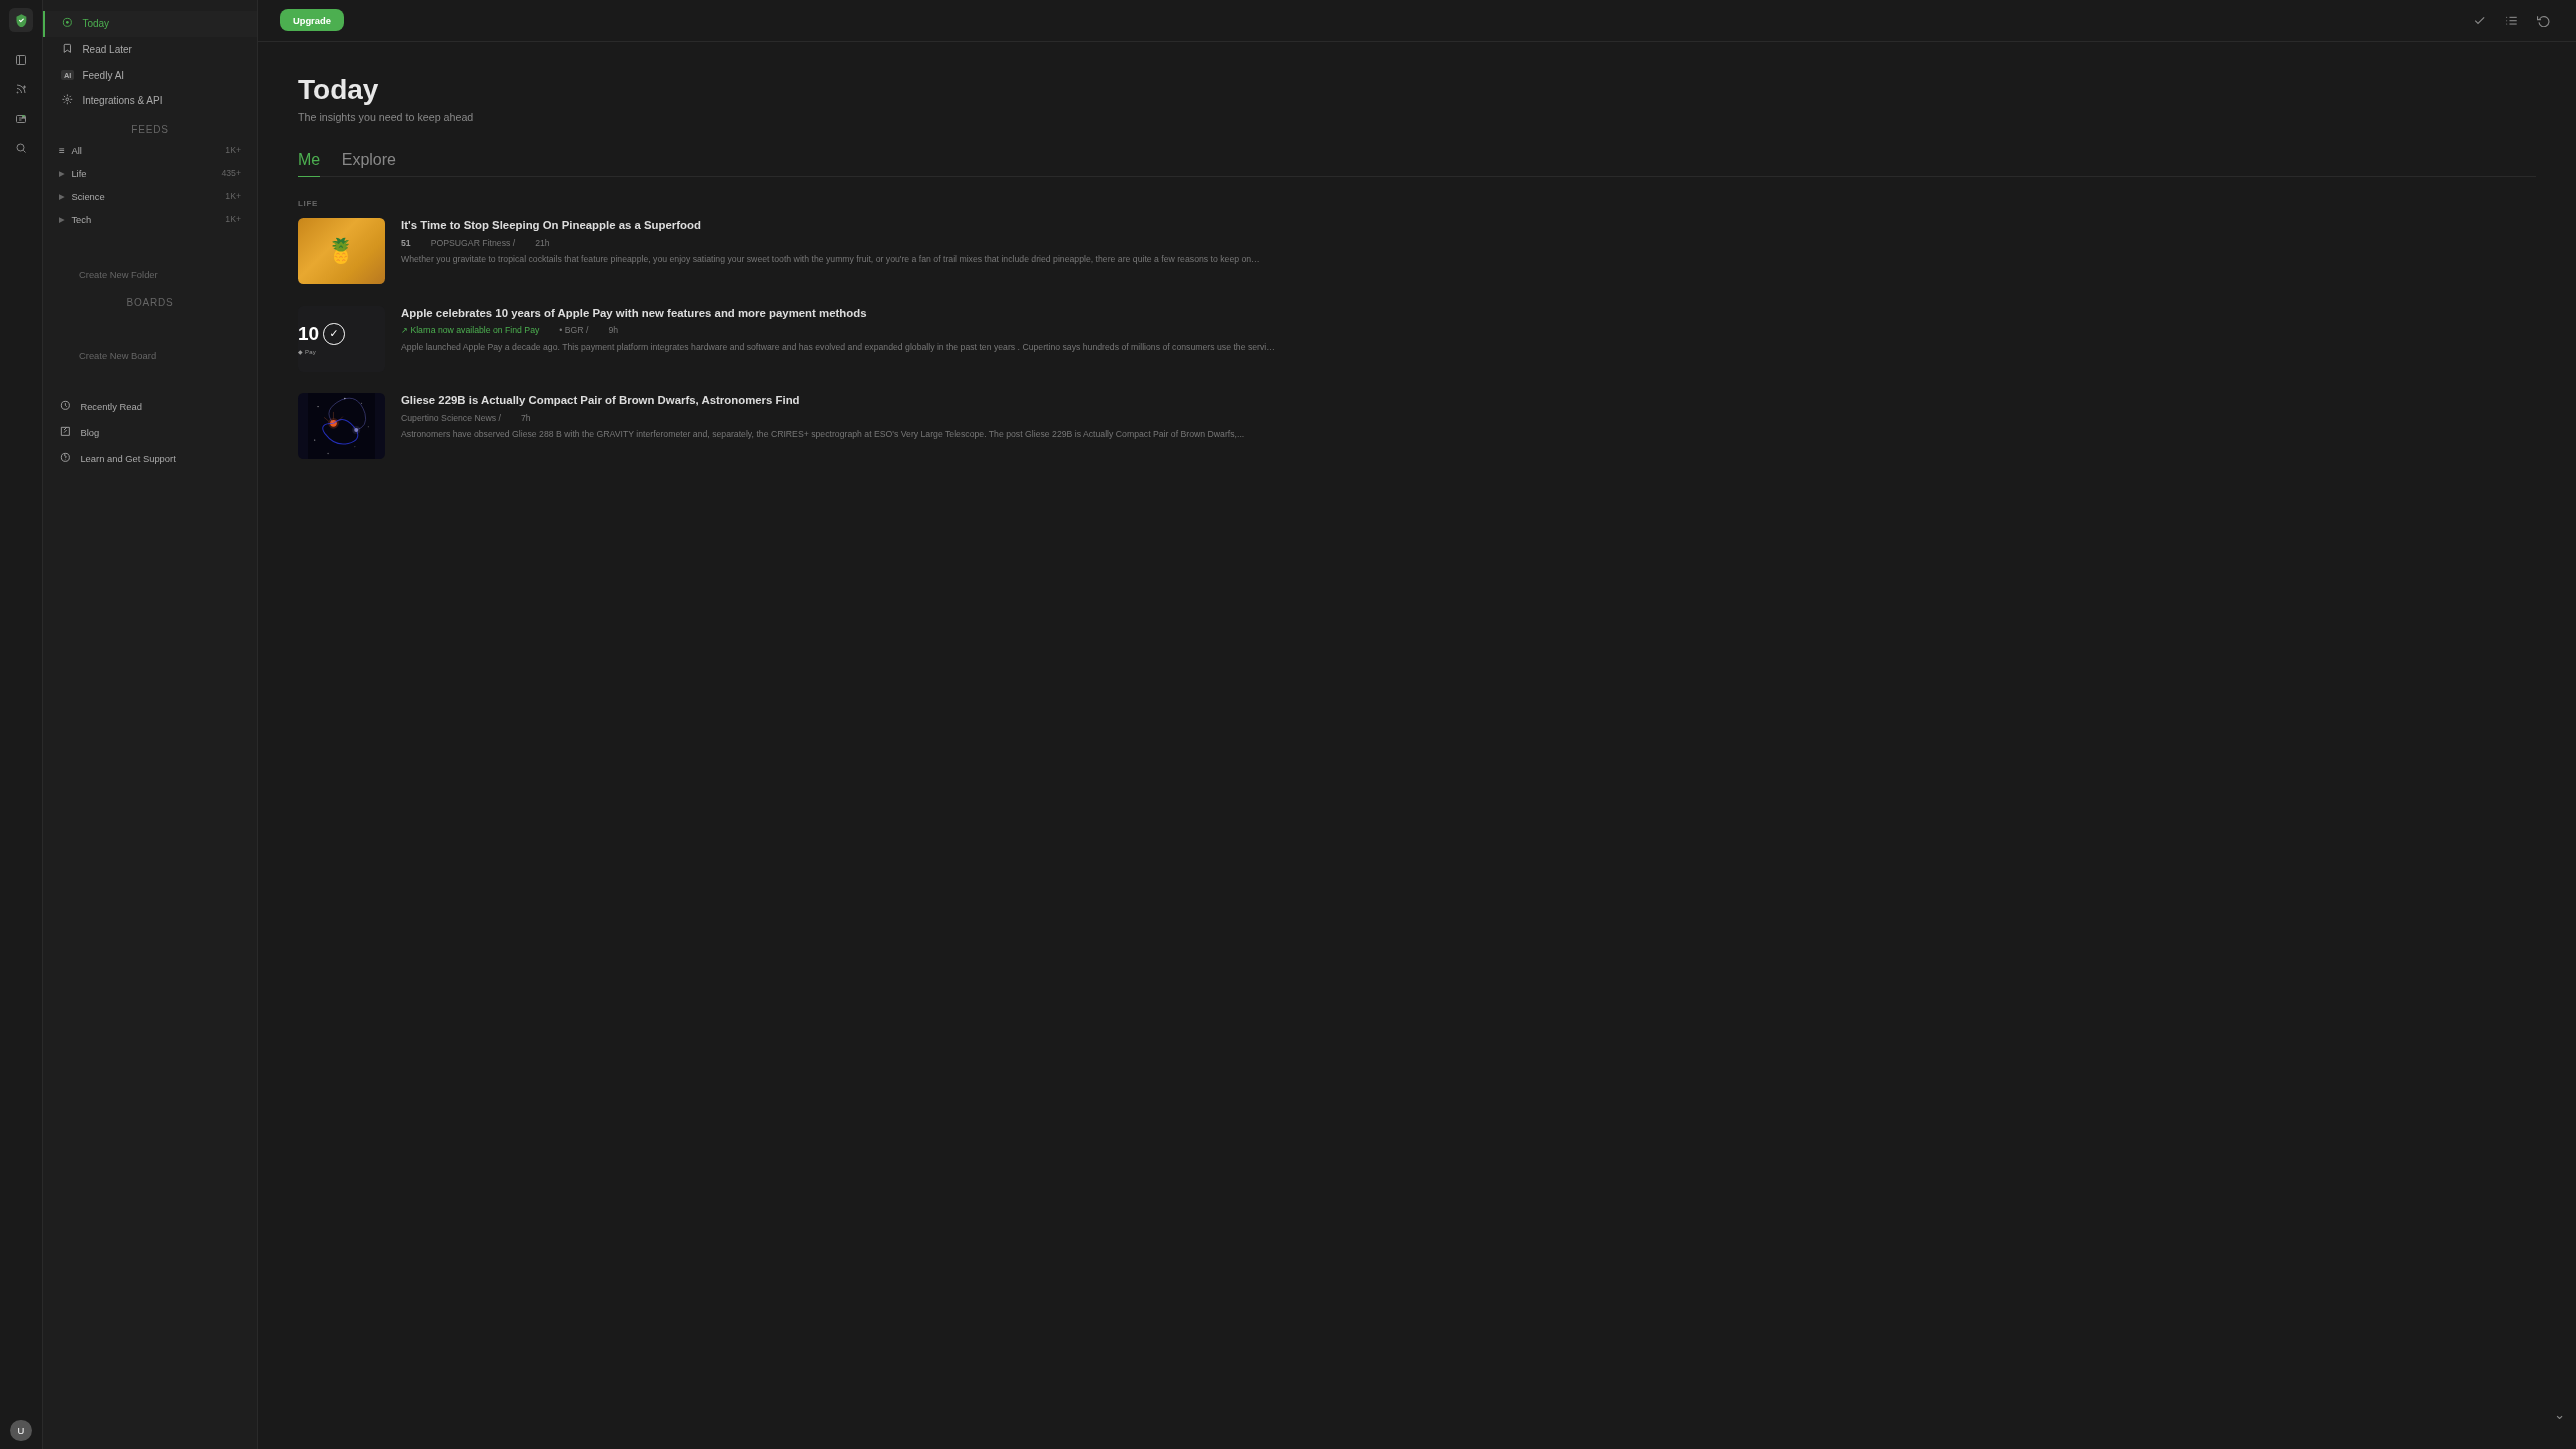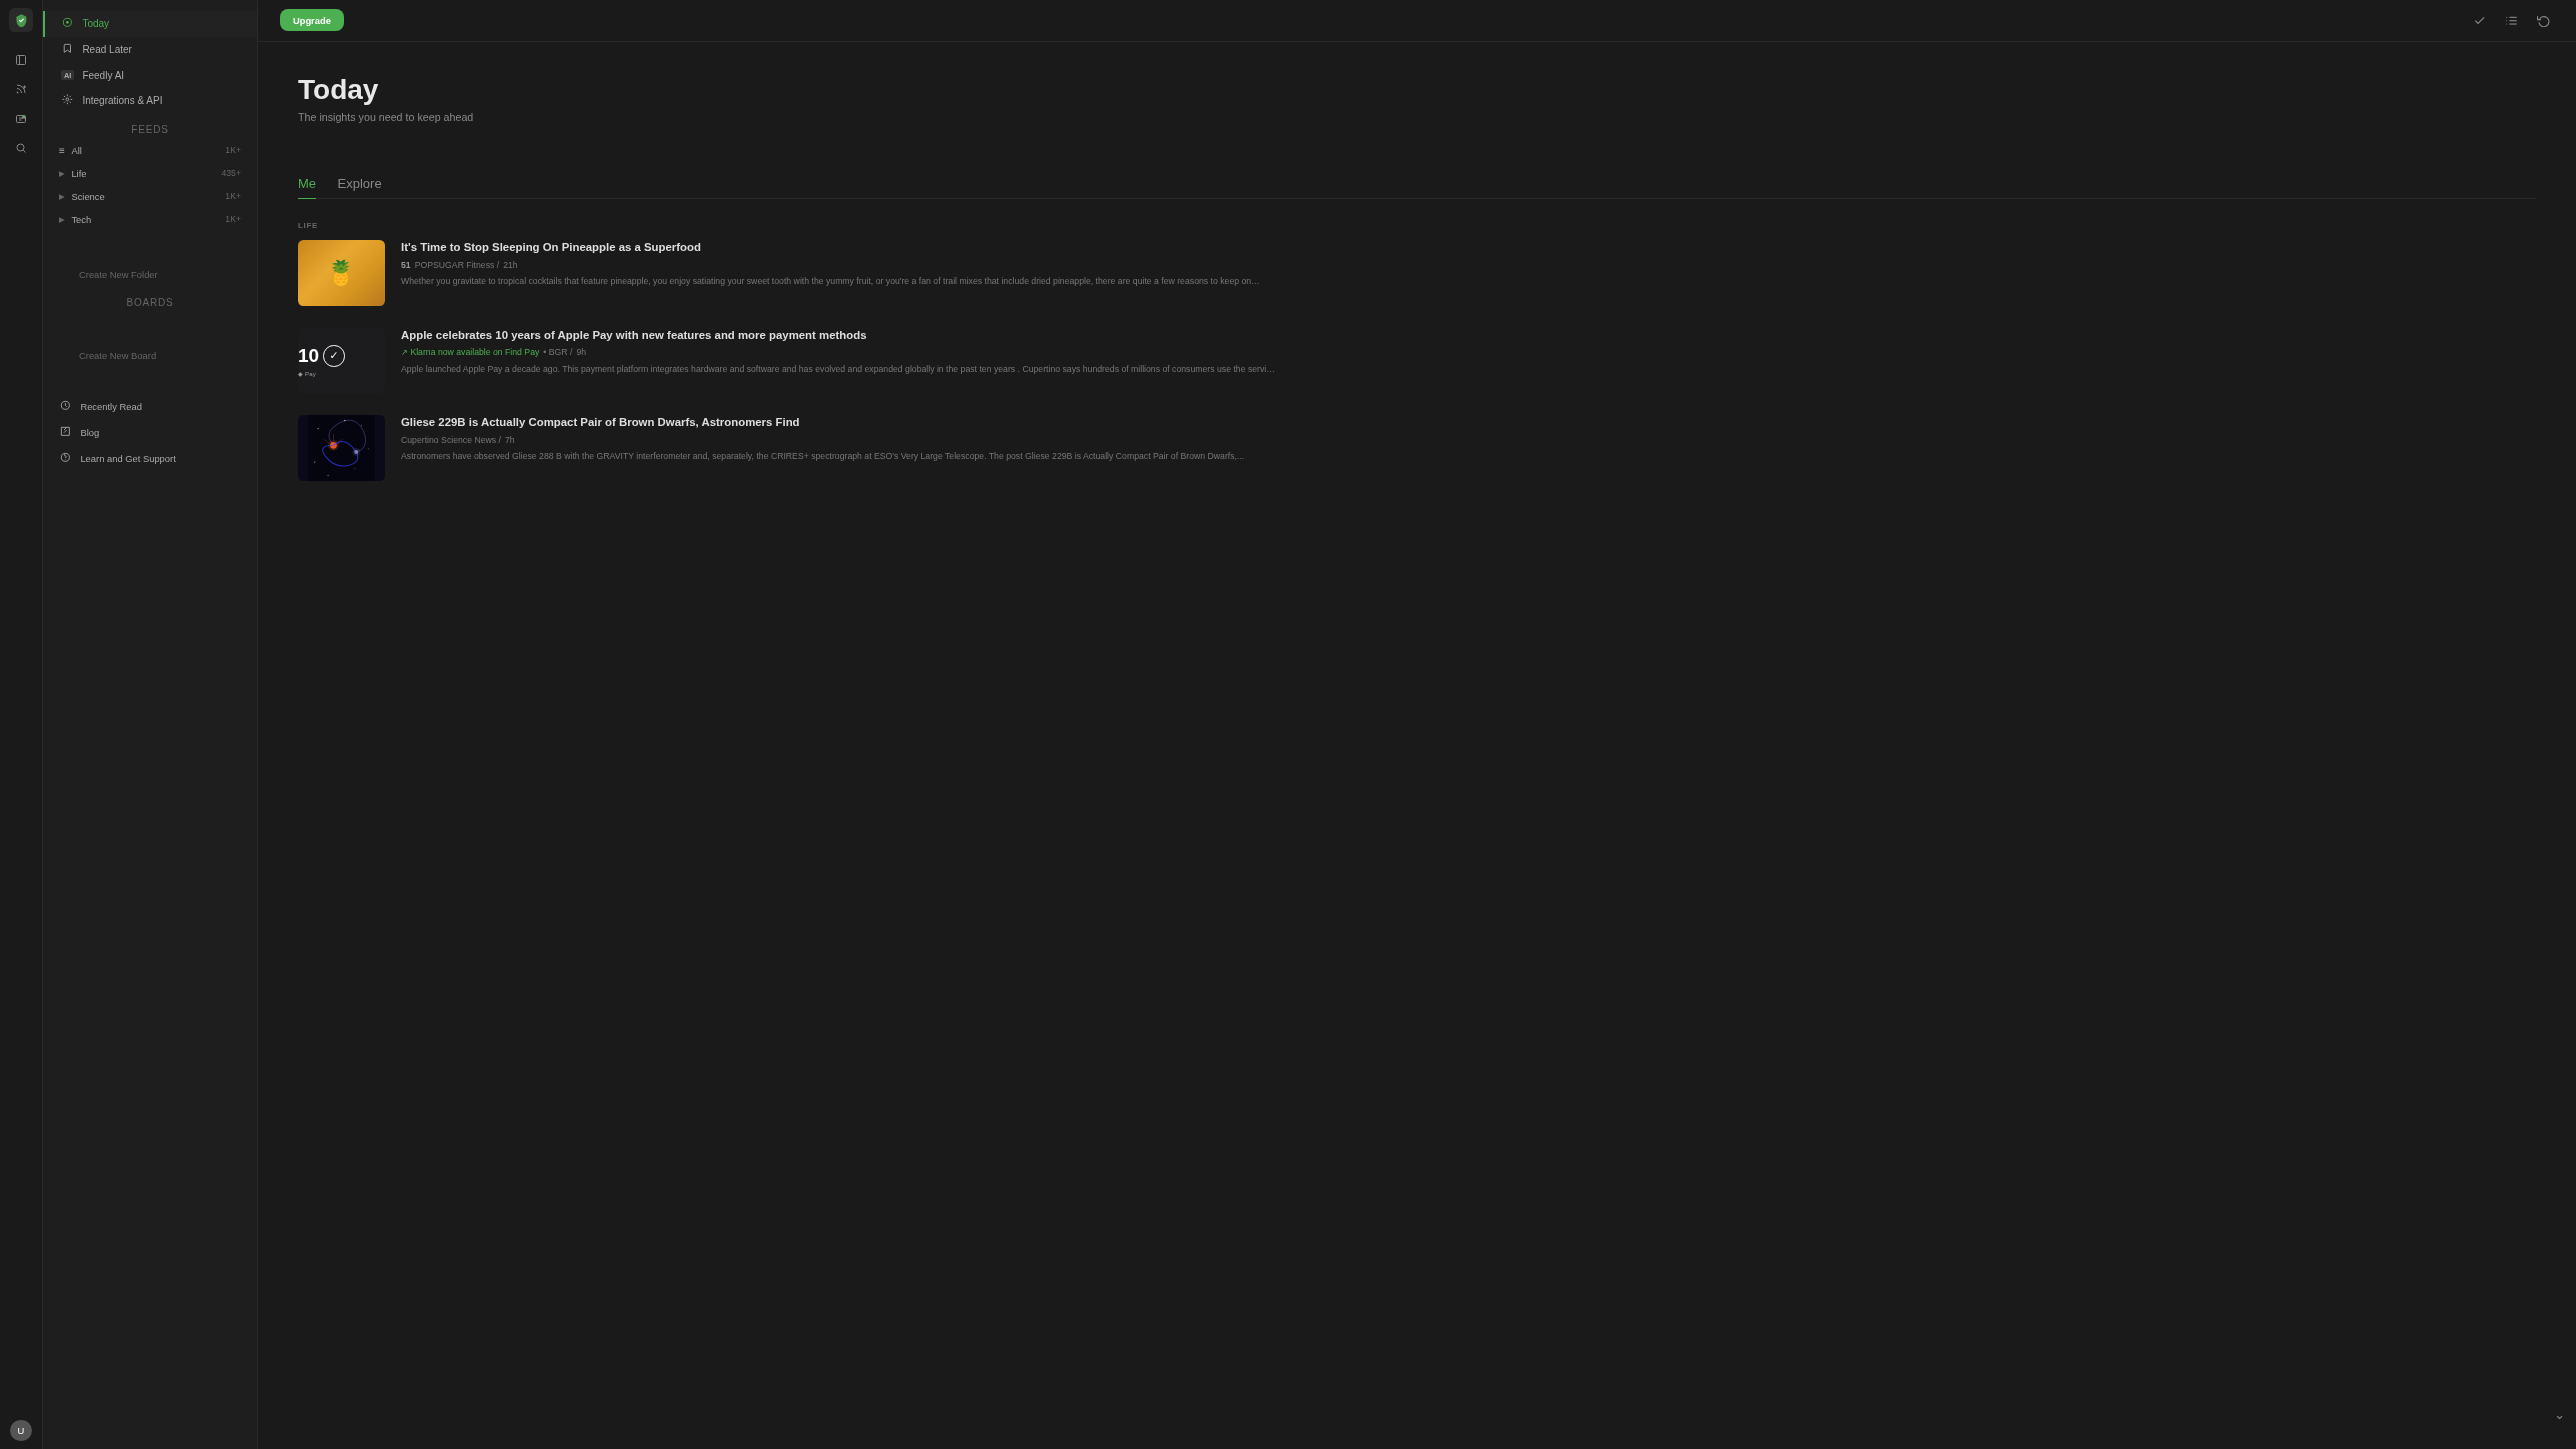--- a/index.html
+++ b/index.html
@@ -199,26 +199,25 @@
 
     
     .tabs {
       display: flex;
       gap: 21.5px;
       border-bottom: 0.7px solid #2a2a2a;
       margin-bottom: 21.5px;
     }
     .tab {
       padding: 6.7px 0;
-      font-size: 13px;
+      font-size: 16px;
       color: #888;
       cursor: pointer;
       border-bottom: 1.3px solid transparent;
       margin-bottom: -0.7px;
-      margin-top: 25px;
     }
     .tab.active { color: #4caf50; border-bottom: 1.3px solid #4caf50; }
 
     
     .section-label {
       font-size: 8px;
       font-weight: 700;
       color: #666;
       letter-spacing: 0.08em;
       text-transform: uppercase;
@@ -251,21 +250,21 @@
       margin-bottom: 4px;
       line-height: 1.35;
     }
 
     .article-meta {
       font-size: 8.7px;
       color: #777;
       margin-bottom: 5.4px;
       display: flex;
       align-items: center;
-      gap: 4px;
+      gap: 20px;
     }
     .article-meta .article-count {
       font-weight: 600;
       color: #999;
     }
 
     .article-snippet {
       font-size: 8.7px;
       color: #777;
       line-height: 1.6;

